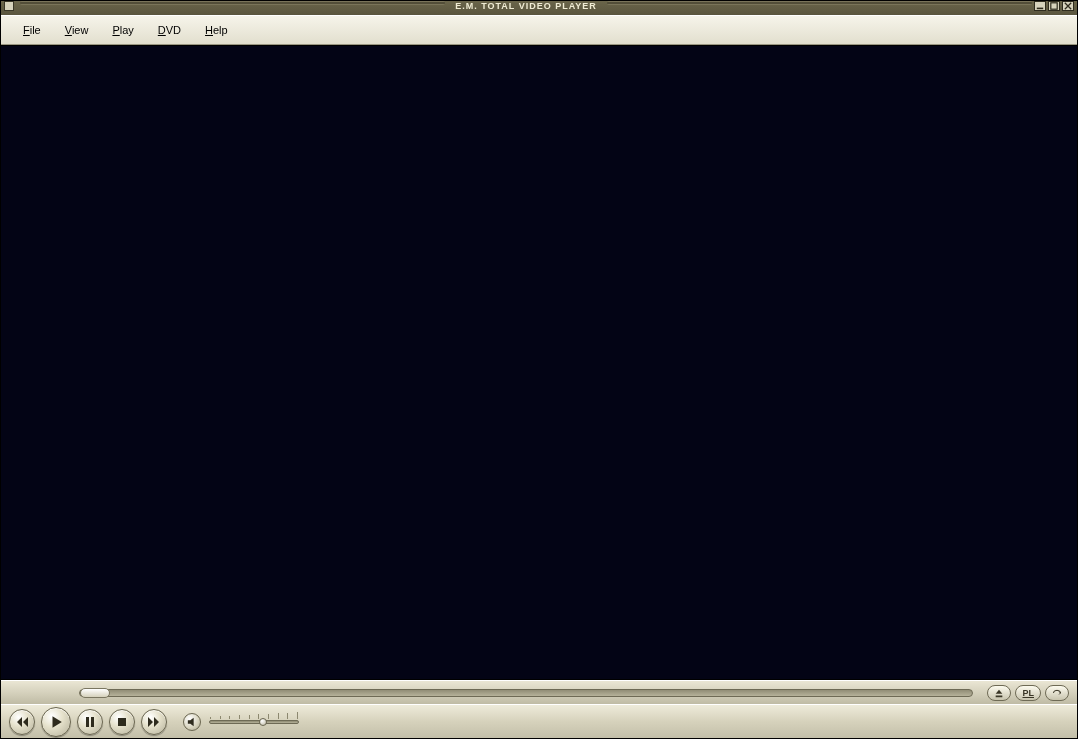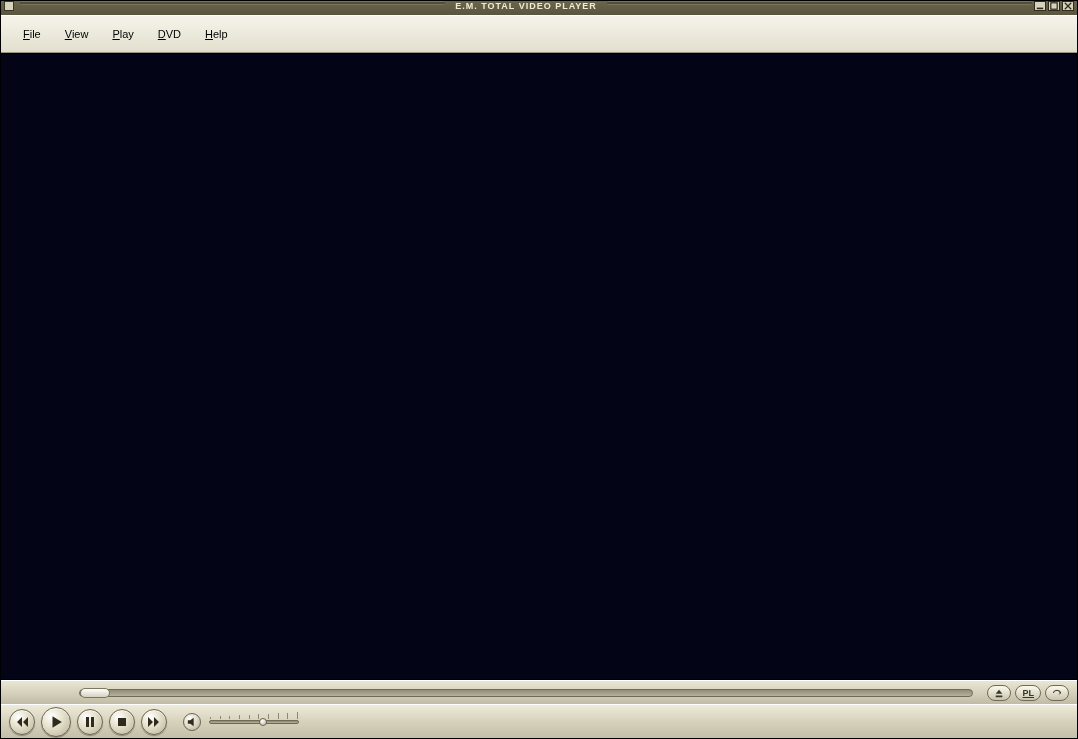--- a/index.html
+++ b/index.html
@@ -45,21 +45,21 @@
     border: 1px solid #2f2c1e;
     margin-left: 2px;
     display: flex; align-items: center; justify-content: center;
     flex: 0 0 auto;
     cursor: pointer;
   }
   .titlebar .tbtn svg { width: 8px; height: 8px; }
 
   
   .menubar {
-    height: 38px;
+    height: 30px;
     background: linear-gradient(to bottom, #f6f4ea 0%, #e2dfce 100%);
     border-top: 1px solid #fff;
     border-bottom: 1px solid #9b9782;
     display: flex;
     align-items: center;
     padding-left: 10px;
     font-size: 11px;
     color: #000;
   }
   .menubar .menu-item {

